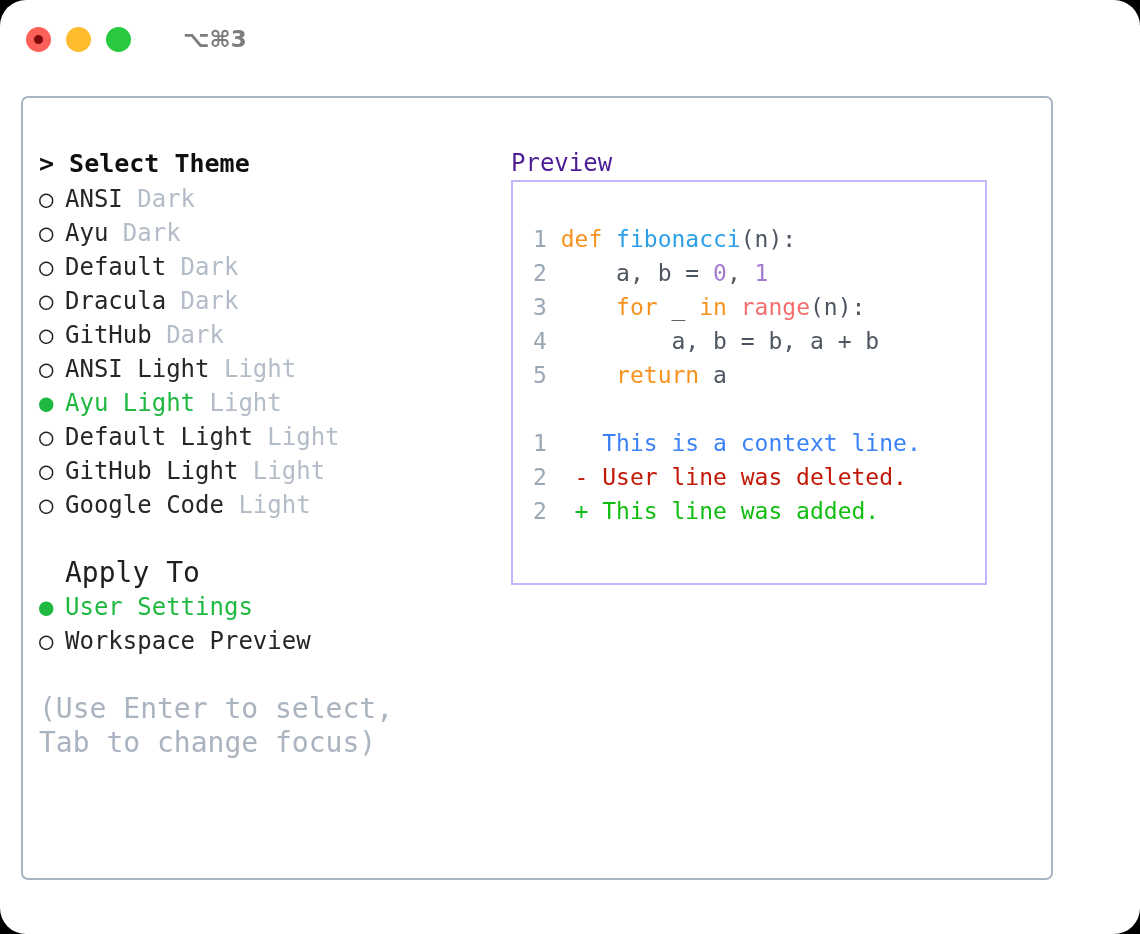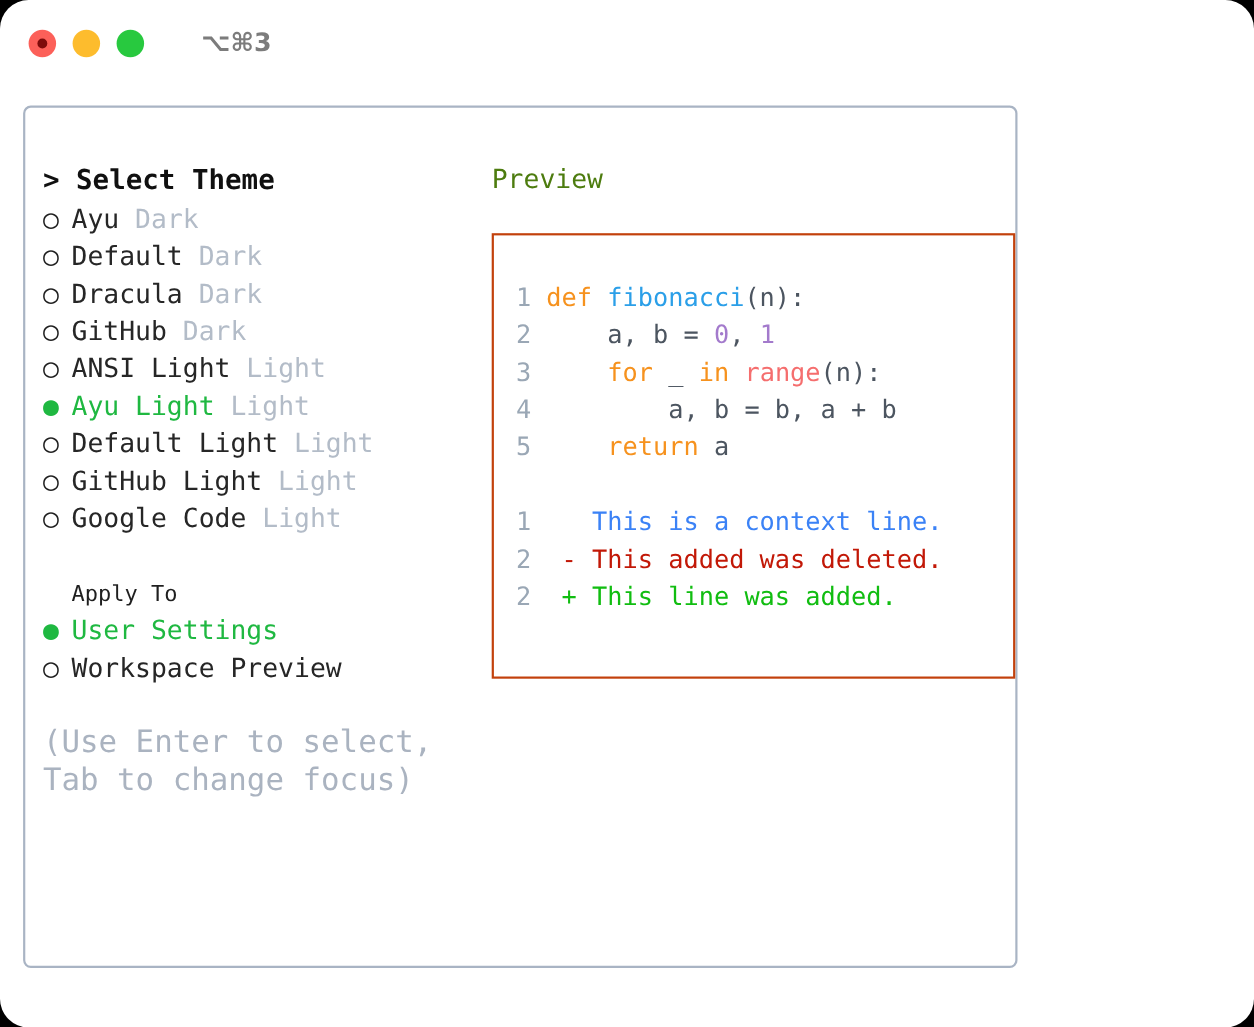--- a/index.html
+++ b/index.html
@@ -65,21 +65,21 @@
     color: #7c7c7c;
     letter-spacing: 0px;
     font-family: "DejaVu Sans", "Liberation Sans", sans-serif;
   }
 
   
   .panel {
     position: absolute;
     left: 21px;
     top: 96px;
-    width: 904px;
+    width: 1032px;
     height: 784px;
     border: 2px solid #a9b4c4;
     border-radius: 7px;
     box-sizing: border-box;
     background: #ffffff;
   }
 
   .panel-inner {
     position: absolute;
     left: 0; top: 0;
@@ -116,21 +116,21 @@
     white-space: pre;
   }
 
   .opt-name  { color: #262626; }
   .opt-kind  { color: #b3bcc8; }
 
   .selected .marker,
   .selected .opt-name { color: #1fb841; }
 
   .section-label {
-    font-size: 20px;
+    font-size: 28px;
     line-height: 34px;
     white-space: pre;
     color: #1f1f1f;
   }
 
   .spacer-sm { height: 34px; }
   .spacer-md { height: 34px; }
 
   .hint {
     font-size: 28px;
@@ -142,28 +142,27 @@
 
   
   .right-col {
     flex: 1;
     padding: 48px 0 0 20px;
     box-sizing: border-box;
   }
   .preview-title {
     font-size: 24px;
     line-height: 34px;
-    color: #4d7c0f;
-    margin-bottom: 32px;
+    color: #4c1d95;
     white-space: pre;
   }
   .preview-box {
     width: 476px;
     height: 405px;
-    border: 2px solid #c2410c;
+    border: 2px solid #c4b5fd;
     box-sizing: border-box;
     padding: 40px 0 0 0;
     background: #ffffff;
   }
 
   .code-line {
     font-size: 23px;
     line-height: 34px;
     white-space: pre;
     padding-left: 20px;
@@ -199,20 +198,21 @@
   </div>
 
   <div class="panel">
     <div class="panel-inner">
 
       <div class="left-col">
 
         <div class="header-line"><span>&gt; </span><span>Select Theme</span></div>
 
         <div id="theme-items">
+            <div class="line"><span class="marker">○ </span><span class="opt-name">ANSI</span><span class="opt-kind"> Dark</span></div>
             <div class="line"><span class="marker">○ </span><span class="opt-name">Ayu</span><span class="opt-kind"> Dark</span></div>
             <div class="line"><span class="marker">○ </span><span class="opt-name">Default</span><span class="opt-kind"> Dark</span></div>
             <div class="line"><span class="marker">○ </span><span class="opt-name">Dracula</span><span class="opt-kind"> Dark</span></div>
             <div class="line"><span class="marker">○ </span><span class="opt-name">GitHub</span><span class="opt-kind"> Dark</span></div>
             <div class="line"><span class="marker">○ </span><span class="opt-name">ANSI Light</span><span class="opt-kind"> Light</span></div>
             <div class="line selected"><span class="marker">● </span><span class="opt-name">Ayu Light</span><span class="opt-kind"> Light</span></div>
             <div class="line"><span class="marker">○ </span><span class="opt-name">Default Light</span><span class="opt-kind"> Light</span></div>
             <div class="line"><span class="marker">○ </span><span class="opt-name">GitHub Light</span><span class="opt-kind"> Light</span></div>
             <div class="line"><span class="marker">○ </span><span class="opt-name">Google Code</span><span class="opt-kind"> Light</span></div>
           </div>
@@ -237,21 +237,21 @@
           <div id="code-block">
               <div class="code-line"><span class="ln">1 </span><span class="tok-kw">def </span><span class="tok-fn">fibonacci</span><span class="tok-pl">(n):</span></div>
               <div class="code-line"><span class="ln">2 </span><span class="tok-pl">    a, b = </span><span class="tok-num">0</span><span class="tok-pl">, </span><span class="tok-num">1</span></div>
               <div class="code-line"><span class="ln">3 </span><span class="tok-pl">    </span><span class="tok-kw">for</span><span class="tok-pl"> _ </span><span class="tok-kw">in</span><span class="tok-pl"> </span><span class="tok-bi">range</span><span class="tok-pl">(n):</span></div>
               <div class="code-line"><span class="ln">4 </span><span class="tok-pl">        a, b = b, a + b</span></div>
               <div class="code-line"><span class="ln">5 </span><span class="tok-pl">    </span><span class="tok-kw">return</span><span class="tok-pl"> a</span></div>
             </div>
           <div class="diff-gap"></div>
           <div id="diff-block">
               <div class="code-line"><span class="ln">1  </span><span class="diff-ctx">  This is a context line.</span></div>
-              <div class="code-line"><span class="ln">2  </span><span class="diff-del">- This added was deleted.</span></div>
+              <div class="code-line"><span class="ln">2  </span><span class="diff-del">- User line was deleted.</span></div>
               <div class="code-line"><span class="ln">2  </span><span class="diff-add">+ This line was added.</span></div>
             </div>
         </div>
       </div>
 
     </div>
   </div>
 </div>
 
 </body></html>

